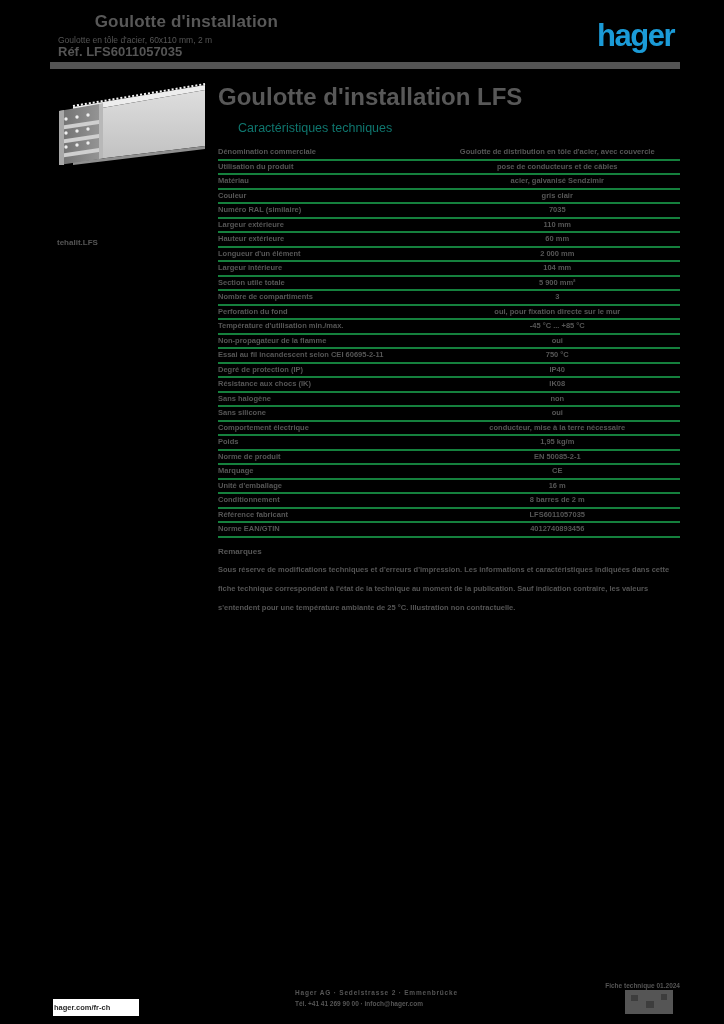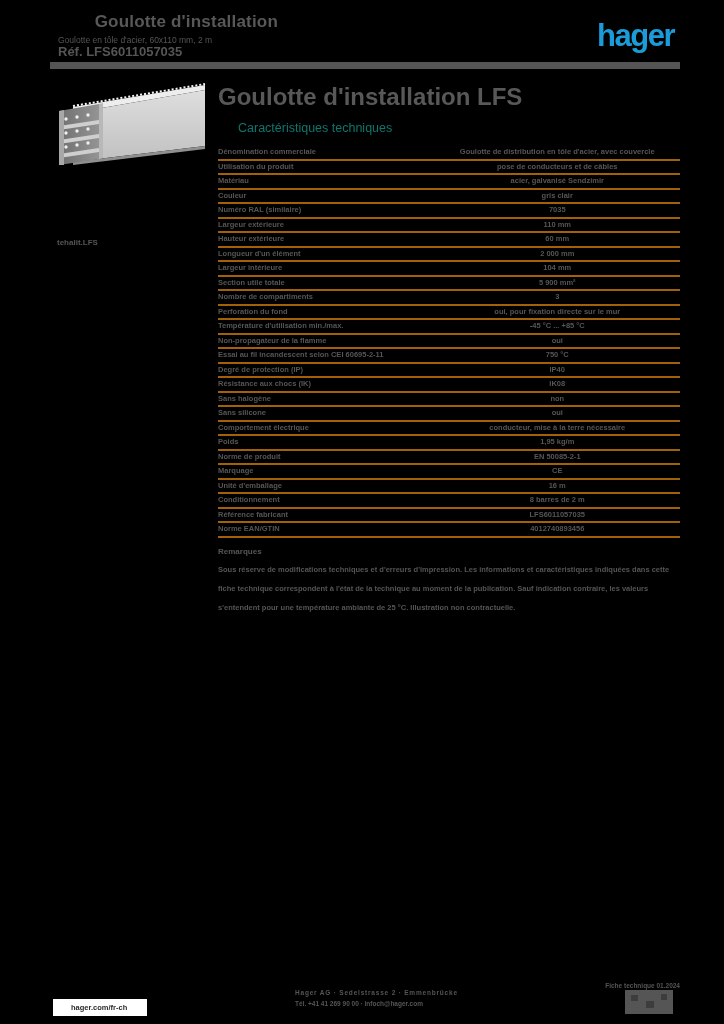--- a/index.html
+++ b/index.html
@@ -23,29 +23,29 @@
   
   .photo{position:absolute;left:55px;top:80px;width:152px;height:88px;}
   .photo-caption{position:absolute;left:57px;top:238px;font-size:8px;font-weight:700;color:#555555;}
   
   .main{position:absolute;left:218px;top:86px;width:462px;}
   .m-title{font-size:24px;font-weight:700;color:#585858;line-height:22px;}
   .m-sub{font-size:12.5px;color:#0f766e;margin-top:13px;line-height:14px;margin-left:20px;}
   table.specs{width:100%;border-collapse:collapse;margin-top:11px;}
   table.specs td{
     font-size:7.5px;font-weight:700;color:#565656;line-height:8.5px;
-    padding:2px 0 2px 0;border-bottom:2px solid #a16207;vertical-align:top;
+    padding:2px 0 2px 0;border-bottom:2px solid #15803d;vertical-align:top;
   }
   table.specs td.val{text-align:center;padding-left:10px;}
   .remark-h{margin-top:9px;font-size:8px;font-weight:700;color:#565656;}
   .remark-p{margin-top:4px;font-size:7.5px;font-weight:700;line-height:19px;color:#555555;width:462px;}
   
   .site-box{
-    position:absolute;left:53px;top:999px;width:94px;height:17px;background:#ffffff;
-    display:flex;align-items:center;box-sizing:border-box;padding-left:18px;
+    position:absolute;left:53px;top:999px;width:86px;height:17px;background:#ffffff;
+    display:flex;align-items:center;box-sizing:border-box;padding-left:1px;
   }
   .site-link{font-size:7.5px;color:#2a2a2a;font-weight:700;text-decoration:none;}
   .addr{position:absolute;left:295px;top:987px;font-size:6.5px;font-weight:700;line-height:11px;color:#555555;}
   .addr .l1{letter-spacing:.8px;}
   .f-meta{position:absolute;right:44px;top:982px;font-size:6.5px;font-weight:700;color:#555555;}
   .qr{position:absolute;left:625px;top:990px;width:48px;height:24px;background:#555555;}
   .qr i{position:absolute;background:#3d3d3d;}
   .qr i.a{left:6px;top:5px;width:7px;height:6px;}
   .qr i.b{left:21px;top:11px;width:8px;height:7px;}
   .qr i.c{left:36px;top:4px;width:6px;height:6px;}

